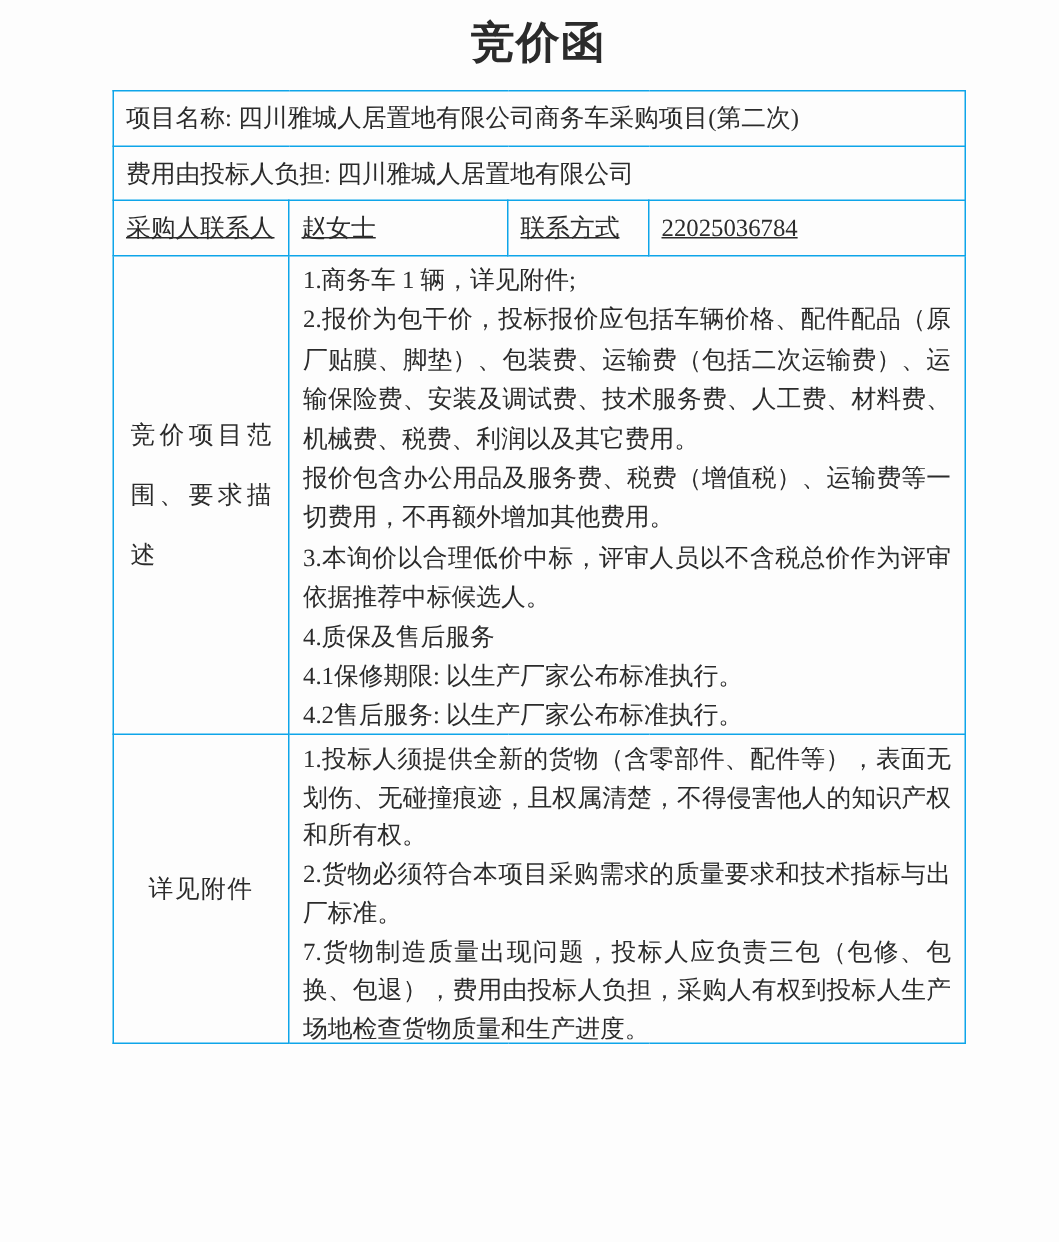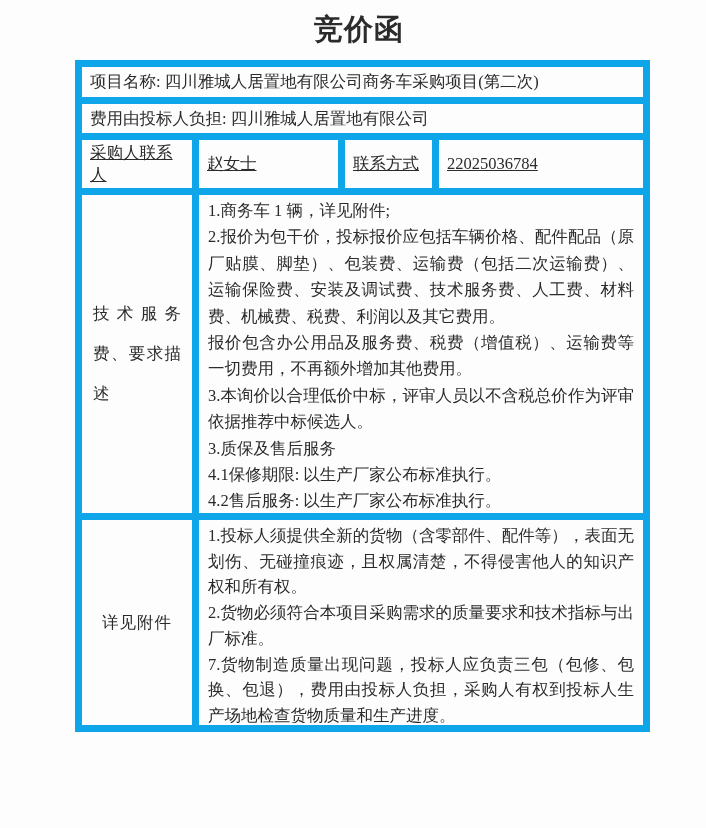--- a/index.html
+++ b/index.html
@@ -39,21 +39,21 @@
     text-decoration-thickness: 1px;
     text-underline-offset: 5px;
   }
   table.info-table {
     width: 568px;
     border-collapse: collapse;
     table-layout: fixed;
     font-size: 16.5px;
   }
   .info-table td {
-    border: 7px solid #0ea5e9;
+    border: 1px solid #0ea5e9;
     padding: 2px 8px;
     vertical-align: middle;
     box-sizing: border-box;
   }
   tr.row-project   { height: 37px; }
   tr.row-purchaser { height: 36px; }
   tr.row-contact   { height: 37px; text-decoration: underline; }
   tr.row-scope     { height: 319px; }
   tr.row-quality   { height: 206px; }
   td.content-cell {
@@ -108,28 +108,28 @@
     </tr>
 
     <tr class="row-contact">
       <td>采购人联系人</td>
       <td>赵女士</td>
       <td>联系方式</td>
       <td>22025036784</td>
     </tr>
 
     <tr class="row-scope">
-      <td class="label-cell-scope">技术服务费、要求描述</td>
+      <td class="label-cell-scope">竞价项目范围、要求描述</td>
       <td colspan="3" class="content-cell">
         <div class="cell-content scope-content">
               <p>1.商务车 1 辆，详见附件;</p>
               <p>2.报价为包干价，投标报价应包括车辆价格、配件配品（原厂贴膜、脚垫）、包装费、运输费（包括二次运输费）、运输保险费、安装及调试费、技术服务费、人工费、材料费、机械费、税费、利润以及其它费用。</p>
               <p>报价包含办公用品及服务费、税费（增值税）、运输费等一切费用，不再额外增加其他费用。</p>
               <p>3.本询价以合理低价中标，评审人员以不含税总价作为评审依据推荐中标候选人。</p>
-              <p>3.质保及售后服务</p>
+              <p>4.质保及售后服务</p>
               <p>4.1保修期限: 以生产厂家公布标准执行。</p>
               <p>4.2售后服务: 以生产厂家公布标准执行。</p>
             </div>
       </td>
     </tr>
 
     <tr class="row-quality">
       <td class="label-cell-quality">详见附件</td>
       <td colspan="3" class="content-cell">
         <div class="cell-content quality-content">

